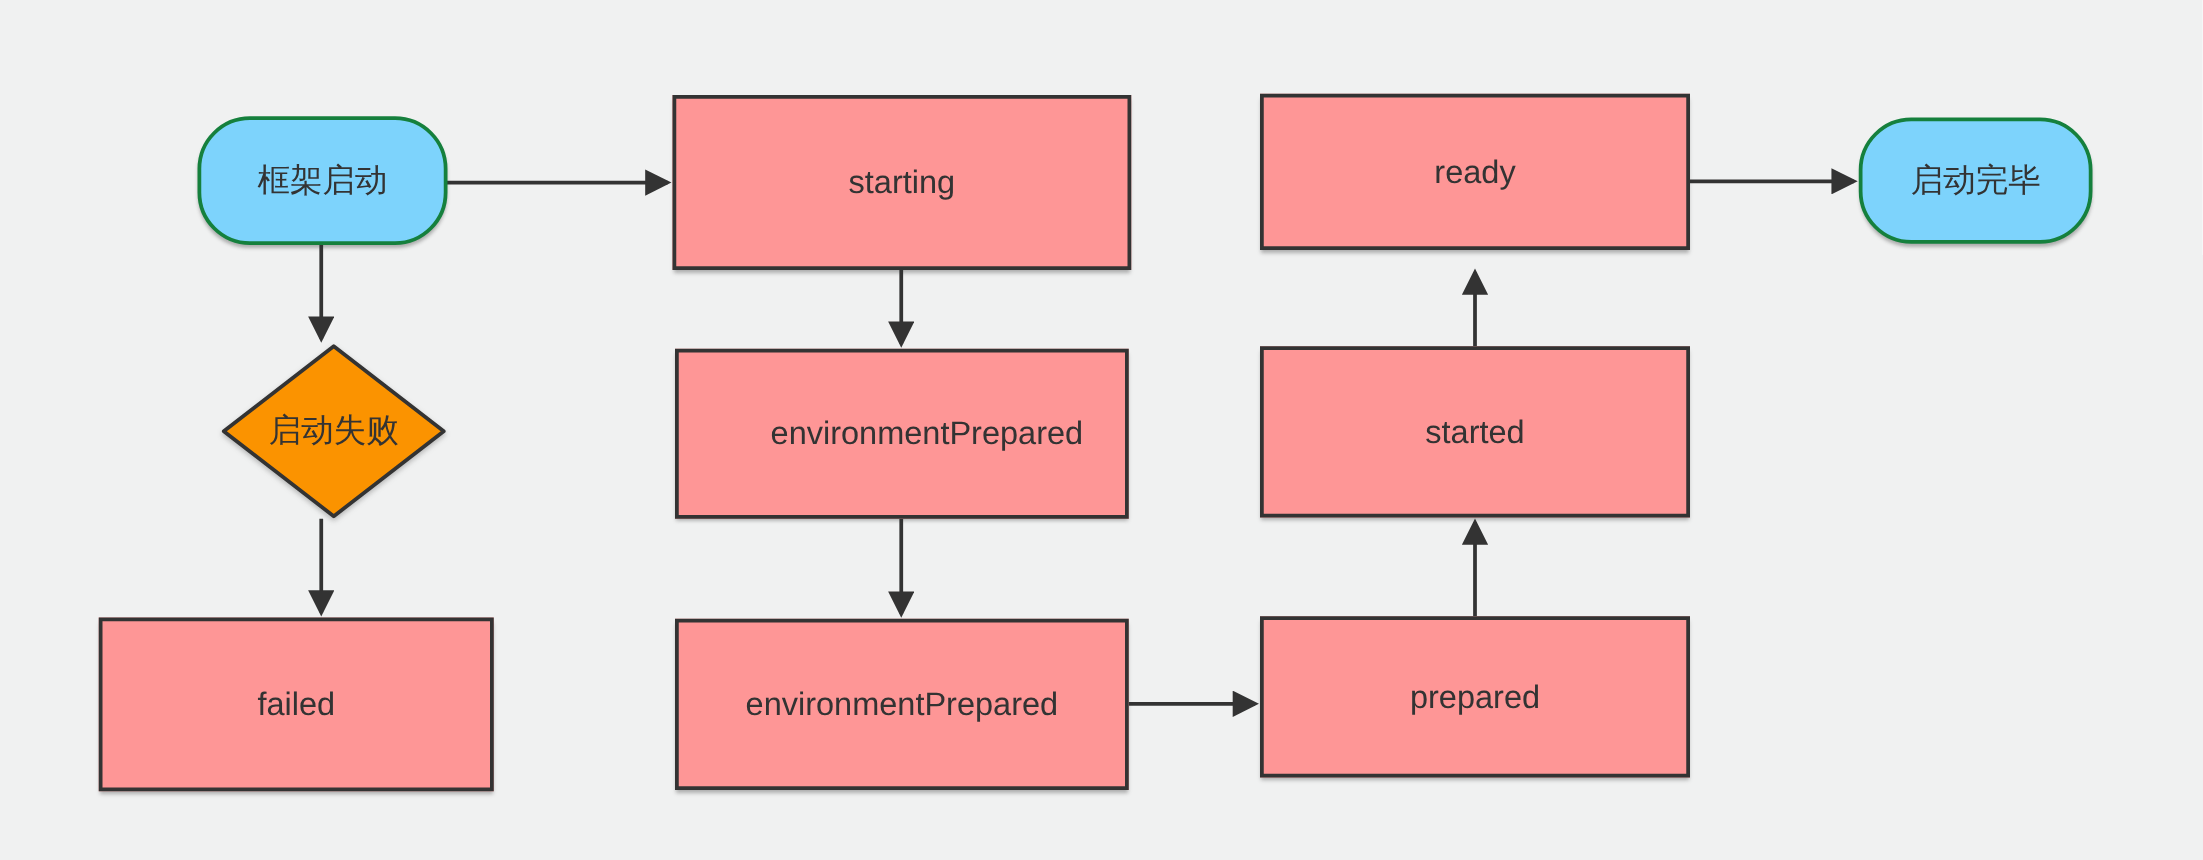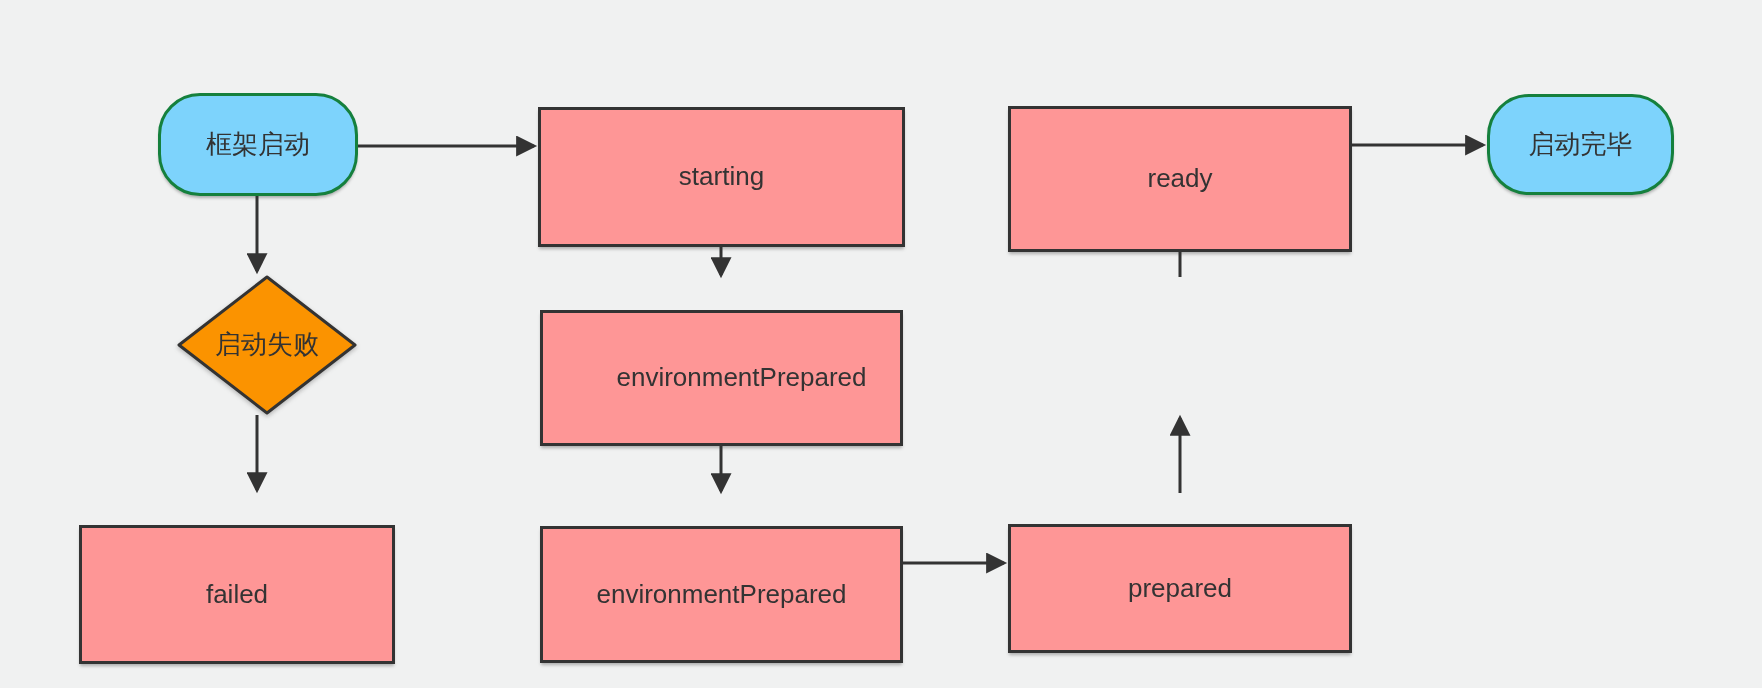--- a/index.html
+++ b/index.html
@@ -30,21 +30,20 @@
     font-size: 26px;
     line-height: 1.2;
     text-align: center;
     white-space: nowrap;
   }
 
   .process {
     background: #FE9696;
     border: 3px solid #333333;
     box-shadow: 0 3px 3px -1px rgba(50,50,50,0.35);
-    margin-top: 31px;
   }
 
   .terminator {
     background: #7dd3fc;
     border: 3px solid #15803d;
     border-radius: 42px;
     box-shadow: 0 3px 3px -1px rgba(50,50,50,0.35);
   }
 
   .decision {
@@ -61,21 +60,21 @@
     z-index: 1;
   }
 
   
   #n-frame-start   { left: 158px;  top: 93px;  width: 200px; height: 103px; }
   #n-start-failed  { left: 177px;  top: 275px; width: 180px; height: 140px; }
   #n-failed        { left: 79px;   top: 494px; width: 316px; height: 139px; }
   #n-starting      { left: 538px;  top: 76px;  width: 367px; height: 140px; }
   #n-env-prepared  { left: 540px;  top: 279px; width: 363px; height: 136px; padding-left: 40px; }
   #n-context-init  { left: 540px;  top: 495px; width: 363px; height: 137px; }
-  #n-ready         { left: 1008px; top: 75px;  width: 344px; height: 146px; }
+  #n-ready         { left: 1008px; top: 75px;  width: 344px; height: 125px; }
   #n-started       { left: 1008px; top: 277px; width: 344px; height: 137px; }
   #n-prepared      { left: 1008px; top: 493px; width: 344px; height: 129px; }
   #n-start-done    { left: 1487px; top: 94px;  width: 187px; height: 101px; }
 </style>
 </head>
 <body>
 
 <div class="canvas">
 
   <svg class="edges-layer" width="1762" height="688" viewBox="0 0 1762 688" xmlns="http://www.w3.org/2000/svg">
@@ -121,20 +120,23 @@
   </div>
 
   <div class="node process" id="n-context-init">
     <span>environmentPrepared</span>
   </div>
 
   <div class="node process" id="n-ready">
     <span>ready</span>
   </div>
 
+  <div class="node process" id="n-started">
+    <span>started</span>
+  </div>
 
   <div class="node process" id="n-prepared">
     <span>prepared</span>
   </div>
 
   <div class="node terminator" id="n-start-done">
     <span>启动完毕</span>
   </div>
 
 </div>

